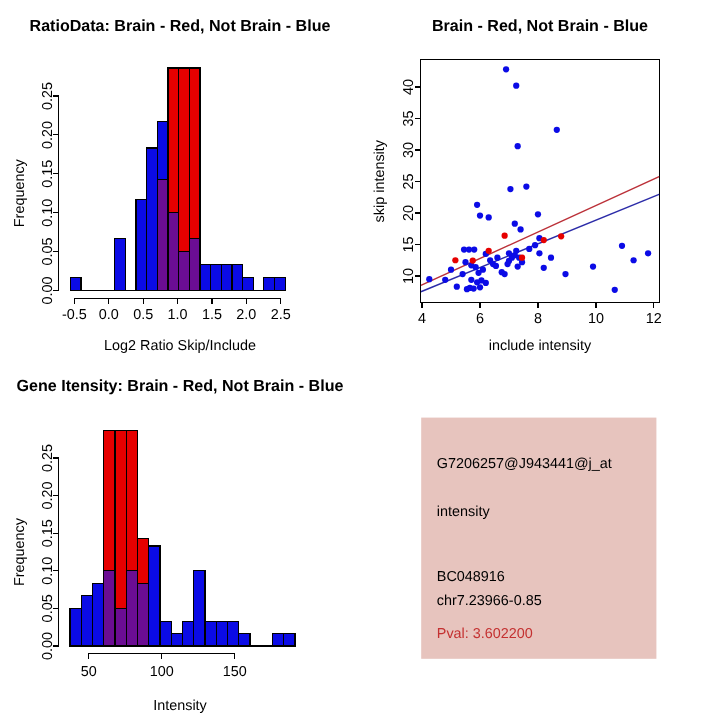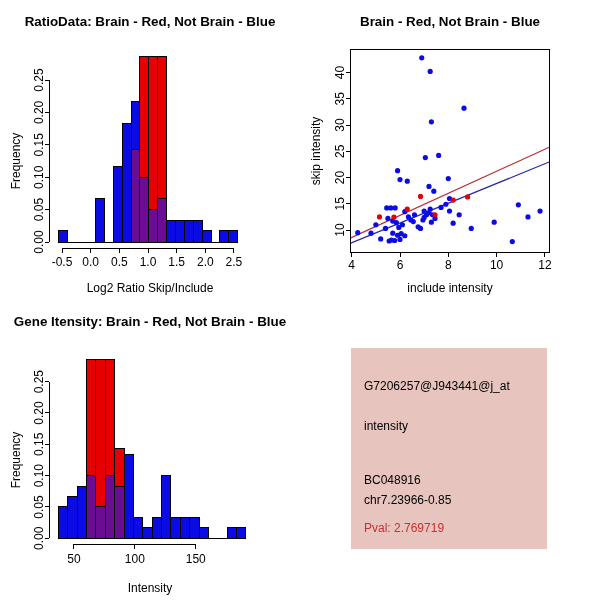--- a/index.html
+++ b/index.html
@@ -230,16 +230,16 @@
       <rect x="105.27961" y="175.63" width="9.37321" height="62.670000000000016" fill="#6B0D93" class="bar"></rect>
       <rect x="114.65282" y="186.28390000000002" width="9.37321" height="52.016099999999994" fill="#6B0D93" class="bar"></rect>
     </svg>
 
   <div class="panel" style="left:300px;top:300px">
     <div class="info-box" style="background: rgb(231, 196, 190);">
       <div class="info-line" style="top:31px">G7206257@J943441@j_at</div>
       <div class="info-line" style="top:71px">intensity</div>
       <div class="info-line" style="top:125px">BC048916</div>
       <div class="info-line" style="top:145px">chr7.23966-0.85</div>
-      <div class="info-line" style="top: 173px; color: rgb(196, 49, 49);">Pval: 2.769719</div>
+      <div class="info-line" style="top: 173px; color: rgb(196, 49, 49);">Pval: 3.602200</div>
     </div>
   </div>
 </div>
 
 </body></html>

